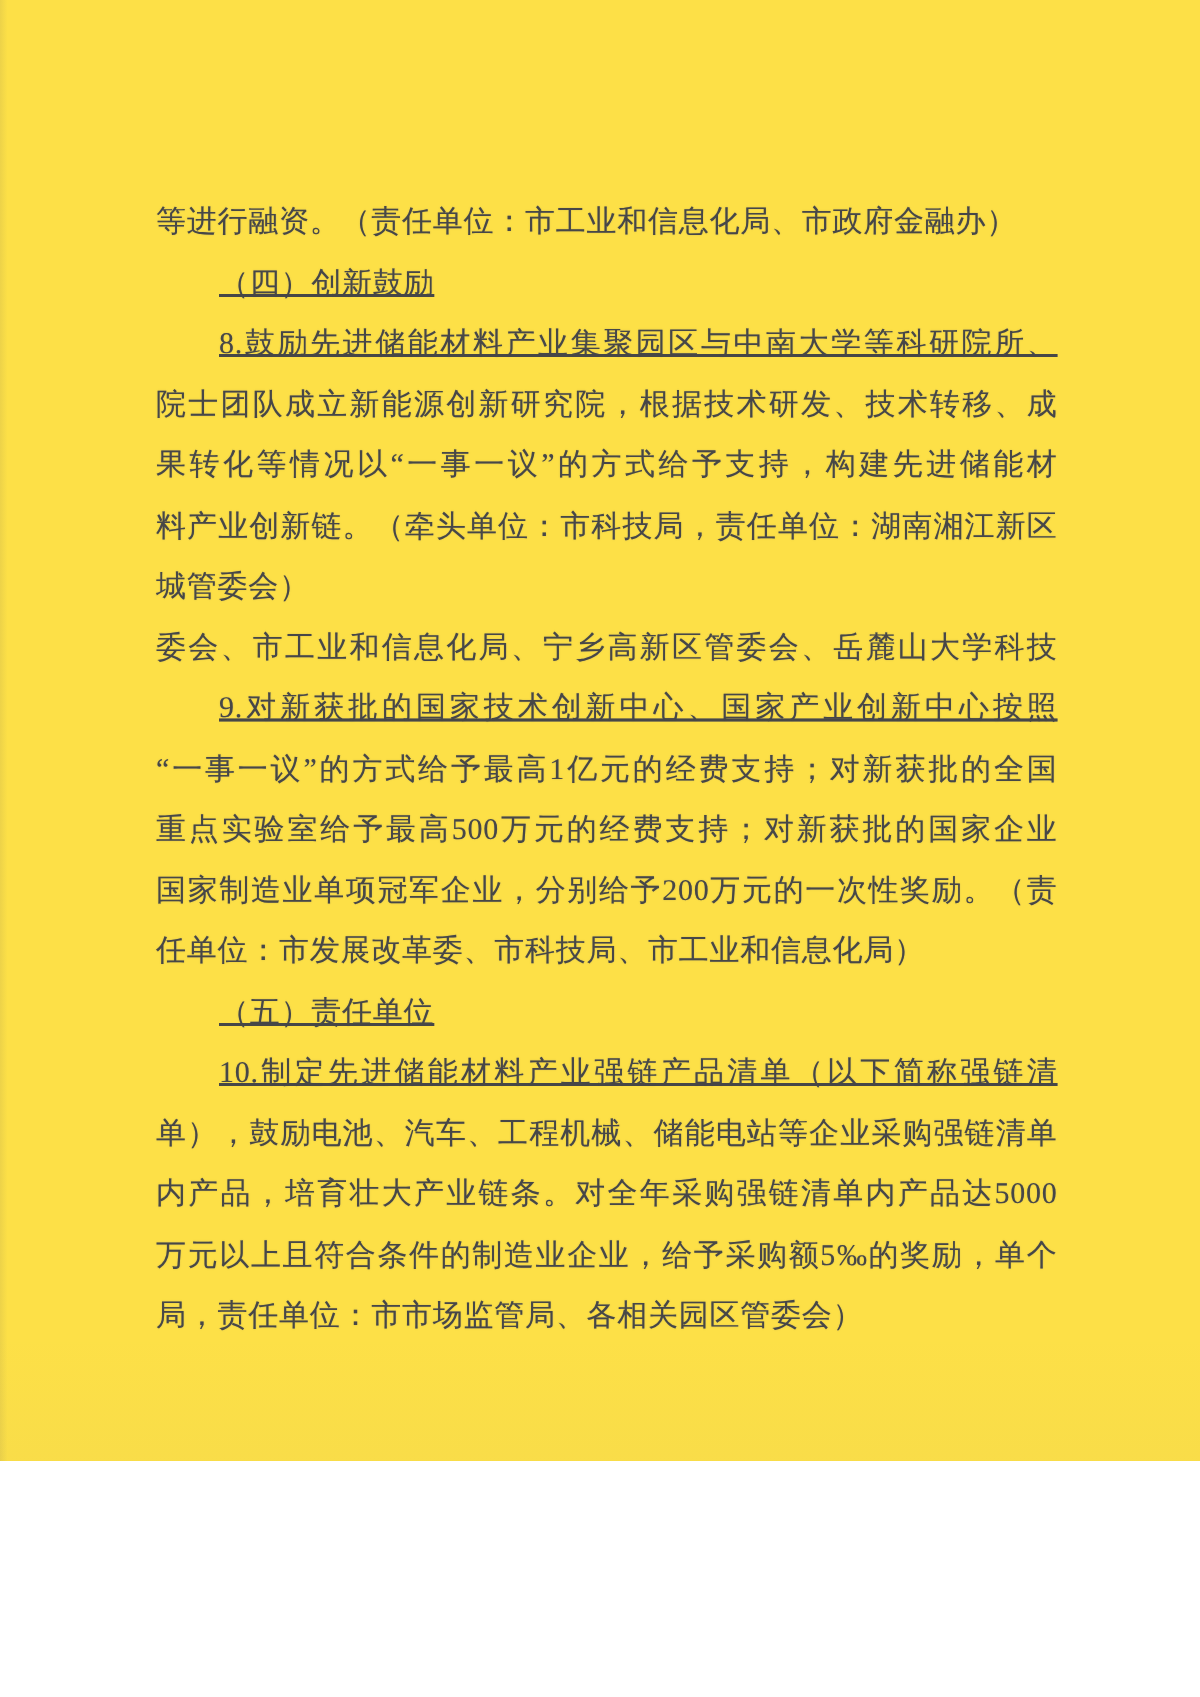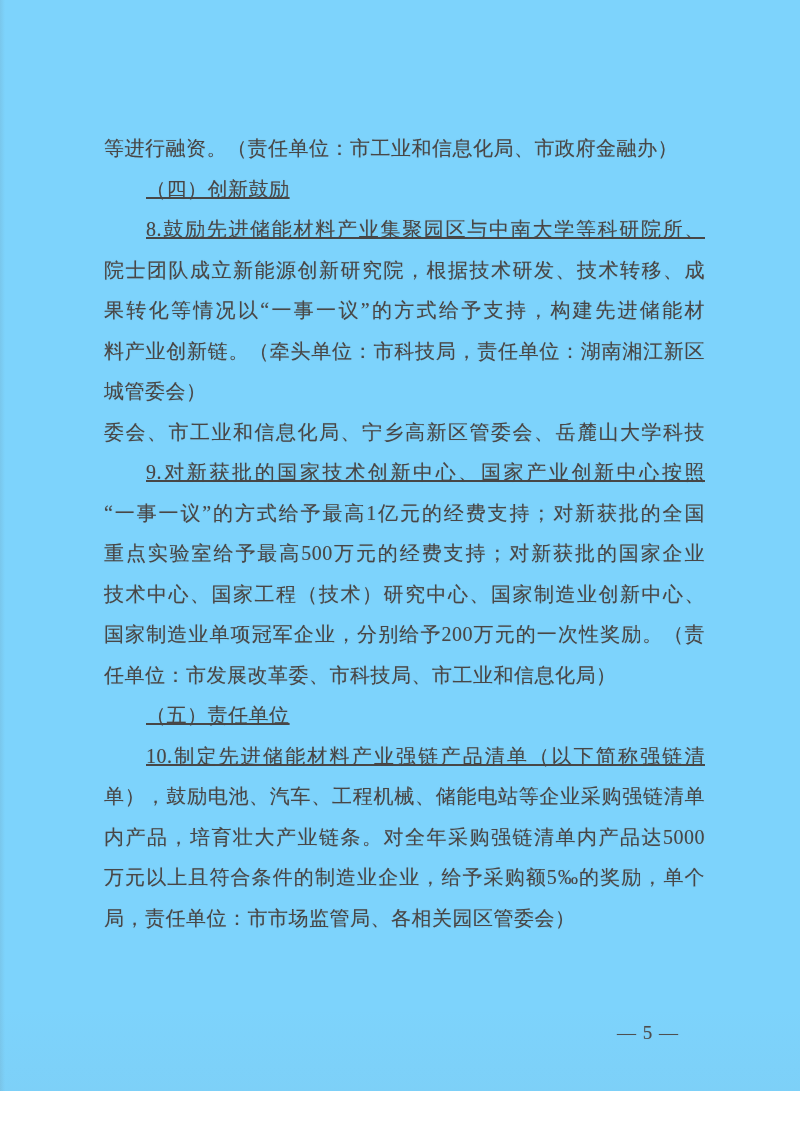--- a/index.html
+++ b/index.html
@@ -1,22 +1,22 @@
 <!DOCTYPE html>
 <html lang="zh"><head>
 <meta charset="utf-8">
 <style>
   html, body { margin: 0; padding: 0; }
   body { background: #ffffff; }
 
   .page {
     position: relative;
     width: 800px;
-    height: 1091px;
-    background: #7dd3fc;
+    height: 974px;
+    background: #fde047;
     overflow: hidden;
     font-family: "Liberation Serif", "DejaVu Serif", serif;
     color: #474747;
     text-shadow: 0 0 0.8px rgba(110,110,110,0.55); 
   }
 
   
   .edge-smudge {
     position: absolute;
     left: 0; top: 0;
@@ -76,21 +76,20 @@
     <div class="line jend indent">（四）创新鼓励</div>
     <div class="line jfull indent">8.鼓励先进储能材料产业集聚园区与中南大学等科研院所、</div>
     <div class="line jfull">院士团队成立新能源创新研究院，根据技术研发、技术转移、成</div>
     <div class="line jfull">果转化等情况以“一事一议”的方式给予支持，构建先进储能材</div>
     <div class="line jfull">料产业创新链。（牵头单位：市科技局，责任单位：湖南湘江新区</div>
     <div class="line jend">城管委会）</div>
     <div class="line jfull">委会、市工业和信息化局、宁乡高新区管委会、岳麓山大学科技</div>
     <div class="line jfull indent">9.对新获批的国家技术创新中心、国家产业创新中心按照</div>
     <div class="line jfull">“一事一议”的方式给予最高1亿元的经费支持；对新获批的全国</div>
     <div class="line jfull">重点实验室给予最高500万元的经费支持；对新获批的国家企业</div>
-    <div class="line jfull">技术中心、国家工程（技术）研究中心、国家制造业创新中心、</div>
     <div class="line jfull">国家制造业单项冠军企业，分别给予200万元的一次性奖励。（责</div>
     <div class="line jend">任单位：市发展改革委、市科技局、市工业和信息化局）</div>
     <div class="line jend indent">（五）责任单位</div>
     <div class="line jfull indent">10.制定先进储能材料产业强链产品清单（以下简称强链清</div>
     <div class="line jfull">单），鼓励电池、汽车、工程机械、储能电站等企业采购强链清单</div>
     <div class="line jfull">内产品，培育壮大产业链条。对全年采购强链清单内产品达5000</div>
     <div class="line jfull">万元以上且符合条件的制造业企业，给予采购额5‰的奖励，单个</div>
     <div class="line jend">局，责任单位：市市场监管局、各相关园区管委会）</div>
   </div>
 

